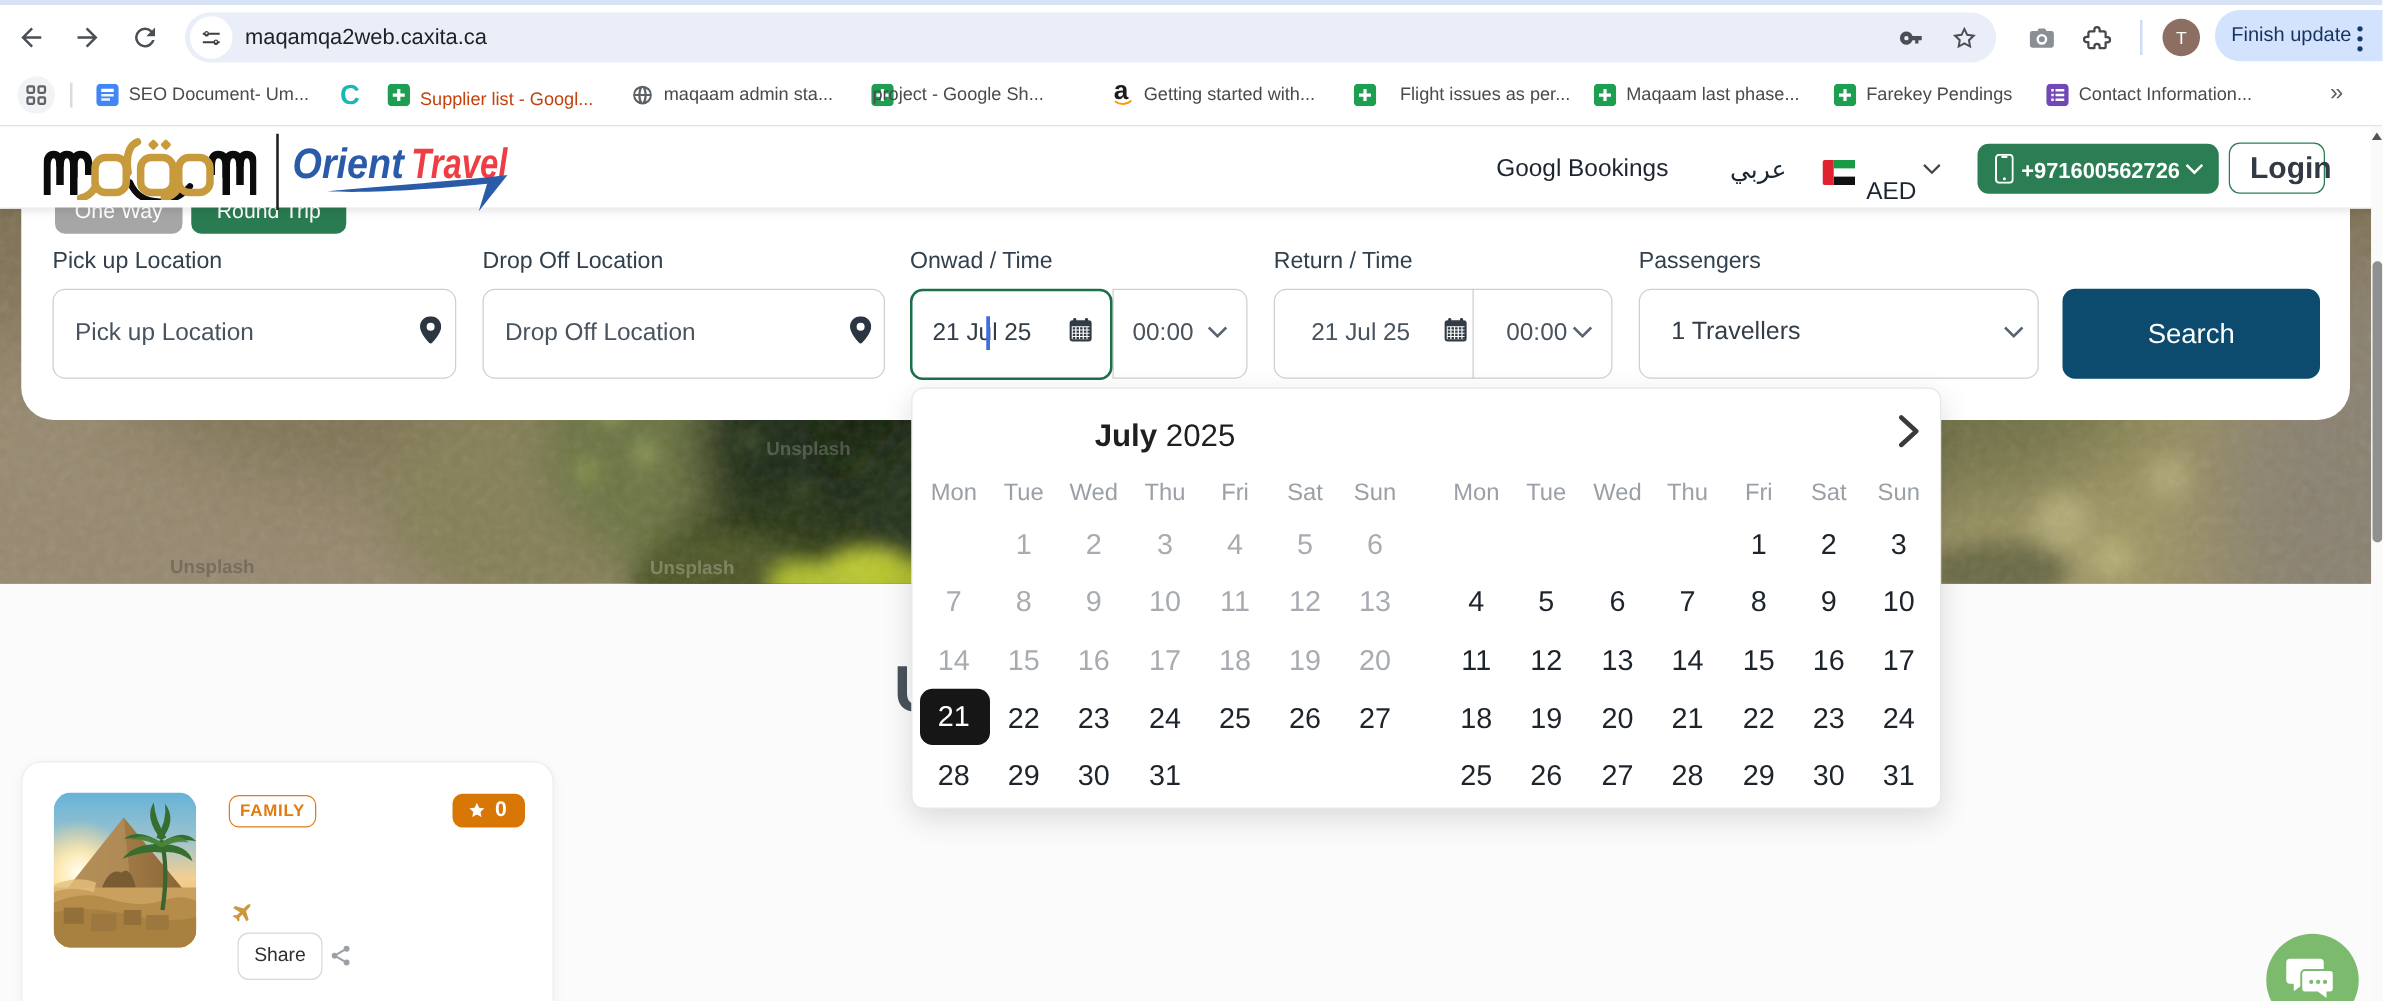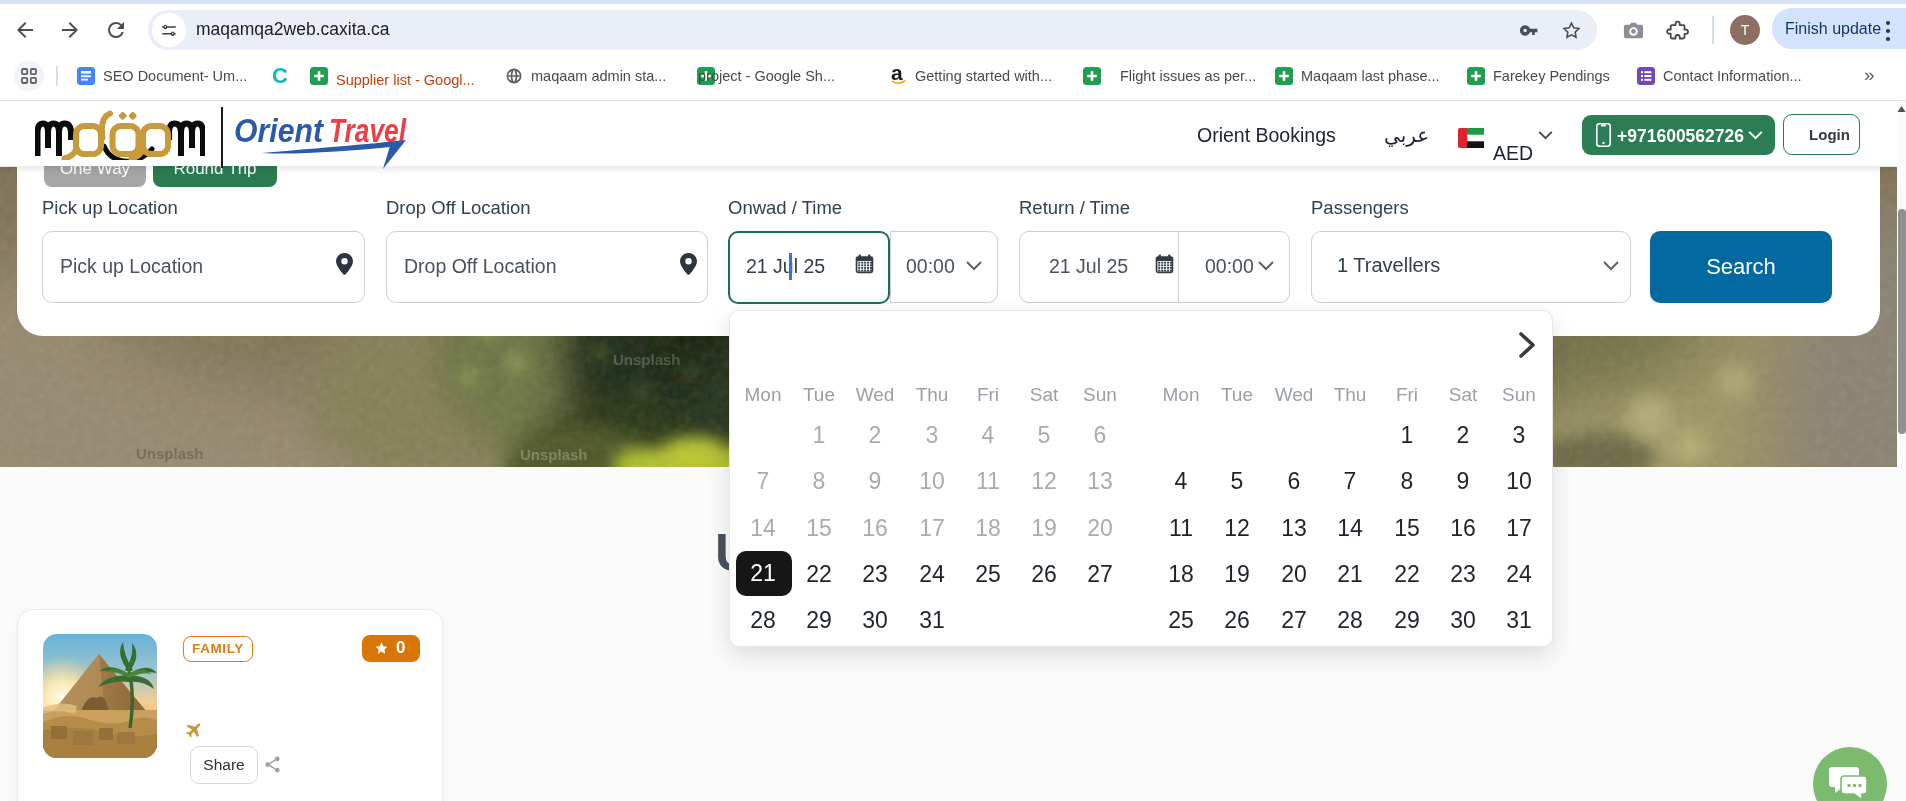--- a/index.html
+++ b/index.html
@@ -276,21 +276,21 @@
     </svg>
 <div class="abs" style="left:1205px;top:154px;font-size:19.5px;color:#49535e;z-index:4;">00:00</div>
 <svg class="abs" style="left:1258px;top:160px;z-index:4;" width="16" height="10" viewBox="0 0 16 10">
       <path d="M1 1l7 7 7-7" stroke="#5a6470" stroke-width="2" fill="none"></path>
     </svg>
 <div class="abs" style="left:1311px;width:320px;top:130px;height:72px;background:#fff;border:1px solid #cfcfcf;border-radius:10px;z-index:4;"></div>
 <div class="abs" style="left:1337px;top:153px;font-size:20px;color:#333d48;z-index:4;">1 Travellers</div>
 <svg class="abs" style="left:1603px;top:160px;z-index:4;" width="16" height="10" viewBox="0 0 16 10">
       <path d="M1 1l7 7 7-7" stroke="#5a6470" stroke-width="2" fill="none"></path>
     </svg>
-<div class="abs" style="left:1650px;top:130px;width:182px;height:72px;border-radius:10px;background:#0369a1;color:#fff;font-size:22px;text-align:center;line-height:72px;z-index:4;">Search</div>
+<div class="abs" style="left:1650px;top:130px;width:206px;height:72px;border-radius:10px;background:#0c4a6e;color:#fff;font-size:22px;text-align:center;line-height:72px;z-index:4;">Search</div>
 <div class="abs" style="left:0;top:0;width:1906px;height:65px;background:#fff;box-shadow:0 2px 8px rgba(0,0,0,.12);z-index:10;"></div>
 <svg class="abs" style="left:35px;top:9px;z-index:11;" width="170" height="50" viewBox="0 0 170 50">
 <g fill="none">
 <g stroke="#0b0b0b" stroke-width="6">
 <path d="M2.5 46V23Q2.5 13.5 8 13.5Q13 13.5 13 23V38"></path>
 <path d="M13 23Q13 13.5 18.5 13.5Q24 13.5 24 23V46"></path>
 <path d="M24 32V23Q24 13.5 29.5 13.5Q36 13.5 36 23V30"></path>
 <path d="M134 30V23Q134 13.5 139.5 13.5Q146 13.5 146 23V32"></path>
 <path d="M146 46V23Q146 13.5 151.5 13.5Q157 13.5 157 23V38"></path>
 <path d="M157 23Q157 13.5 162.5 13.5Q168 13.5 168 23V46"></path>
@@ -310,21 +310,21 @@
 </g>
 </g>
     </svg>
 <div class="abs" style="left:221px;top:6px;width:2px;height:61px;background:#1b1b1b;z-index:11;"></div>
 <svg class="abs" style="left:232px;top:8px;z-index:11;" width="182" height="62" viewBox="0 0 182 62">
 <text x="2" y="33" font-family="Liberation Sans, sans-serif" font-size="34" font-weight="bold" font-style="italic" fill="#2a5ba8" textLength="89" lengthAdjust="spacingAndGlyphs">Orient</text>
 <text x="97" y="33" font-family="Liberation Sans, sans-serif" font-size="34" font-weight="bold" font-style="italic" fill="#ee3d43" textLength="77" lengthAdjust="spacingAndGlyphs">Travel</text>
 <path d="M30 44 C75 40 140 35 174 31 L158 38 C118 42 62 46 30 44 Z" fill="#2a5ba8"></path>
 <path d="M174 31 L151 60 L158 37 Z" fill="#2a5ba8"></path>
 </svg>
-<div class="abs" style="left:1197px;top:23px;font-size:19.5px;color:#1c2430;font-weight:500;z-index:11;">Orient Bookings</div>
+<div class="abs" style="left:1197px;top:23px;font-size:19.5px;color:#1c2430;font-weight:500;z-index:11;">Googl Bookings</div>
 <div class="abs" style="left:1384px;top:22px;font-size:20px;color:#1c2430;z-index:11;">عربي</div>
 <svg class="abs" style="left:1458px;top:27px;z-index:11;" width="26" height="20" viewBox="0 0 26 20">
       <rect width="26" height="20" rx="2" fill="#fff"></rect>
       <rect x="9" width="17" height="6.7" fill="#189a46"></rect>
       <rect x="9" y="13.3" width="17" height="6.7" fill="#111"></rect>
       <path d="M0 2a2 2 0 0 1 2-2h7v20H2a2 2 0 0 1-2-2z" fill="#e0222f"></path>
     </svg>
 <div class="abs" style="left:1493px;top:41px;font-size:19.5px;color:#1b2430;z-index:11;">AED</div>
 <svg class="abs" style="left:1538px;top:30px;z-index:11;" width="15" height="9" viewBox="0 0 16 10">
       <path d="M1 1l7 7 7-7" stroke="#444" stroke-width="2" fill="none"></path>
@@ -332,22 +332,23 @@
 <div class="abs" style="left:1582px;top:14px;width:193px;height:40px;border-radius:9px;background:#2b7d53;z-index:11;"></div>
 <svg class="abs" style="left:1596px;top:22px;z-index:12;" width="15" height="24" viewBox="0 0 15 24">
       <rect x="0.8" y="0.8" width="13.4" height="22.4" rx="2.6" fill="none" stroke="#fff" stroke-width="1.6"></rect>
       <rect x="5" y="1.6" width="5" height="1.8" rx="0.9" fill="#fff"></rect>
       <circle cx="7.5" cy="20" r="1.2" fill="#fff"></circle>
     </svg>
 <div class="abs" style="left:1617px;top:25px;font-size:17.5px;font-weight:bold;color:#fff;z-index:12;">+971600562726</div>
 <svg class="abs" style="left:1748px;top:30px;z-index:12;" width="15" height="9" viewBox="0 0 16 10">
       <path d="M1 1l7 7 7-7" stroke="#fff" stroke-width="2.2" fill="none"></path>
     </svg>
-<div class="abs" style="left:1783px;top:13px;width:77px;height:41px;border-radius:9px;background:#fff;border:1.5px solid #2b7d53;color:#323a45;font-size:15px;font-weight:bold;text-align:center;line-height:39px;z-index:11;padding-left:16px;">Login</div>
+<div class="abs" style="left:1783px;top:13px;width:77px;height:41px;border-radius:9px;background:#fff;border:1.5px solid #2b7d53;color:#323a45;font-size:24px;font-weight:bold;text-align:center;line-height:39px;z-index:11;padding-left:16px;">Login</div>
 <div class="abs" style="left:729px;top:209px;width:824px;height:337px;background:#fff;border:1px solid #e7e7e7;border-radius:10px;box-shadow:0 8px 24px rgba(0,0,0,.13);z-index:6;"></div>
+<div class="abs" style="left:735px;top:234px;width:394px;text-align:center;font-size:25px;color:#1f1f1f;z-index:7;"><b>July</b> 2025</div>
 <svg class="abs" style="left:1519px;top:231px;z-index:7;" width="17" height="26" viewBox="0 0 17 26">
       <path d="M2 2l12 11L2 24" stroke="#3a3a3a" stroke-width="3.6" fill="none" stroke-linecap="round" stroke-linejoin="round"></path>
     </svg>
 <div class="abs" style="left:735px;top:283px;width:56px;text-align:center;font-size:19px;color:#9aa0a6;z-index:7;">Mon</div>
 <div class="abs" style="left:791px;top:283px;width:56px;text-align:center;font-size:19px;color:#9aa0a6;z-index:7;">Tue</div>
 <div class="abs" style="left:847px;top:283px;width:56px;text-align:center;font-size:19px;color:#9aa0a6;z-index:7;">Wed</div>
 <div class="abs" style="left:904px;top:283px;width:56px;text-align:center;font-size:19px;color:#9aa0a6;z-index:7;">Thu</div>
 <div class="abs" style="left:960px;top:283px;width:56px;text-align:center;font-size:19px;color:#9aa0a6;z-index:7;">Fri</div>
 <div class="abs" style="left:1016px;top:283px;width:56px;text-align:center;font-size:19px;color:#9aa0a6;z-index:7;">Sat</div>
 <div class="abs" style="left:1072px;top:283px;width:56px;text-align:center;font-size:19px;color:#9aa0a6;z-index:7;">Sun</div>

